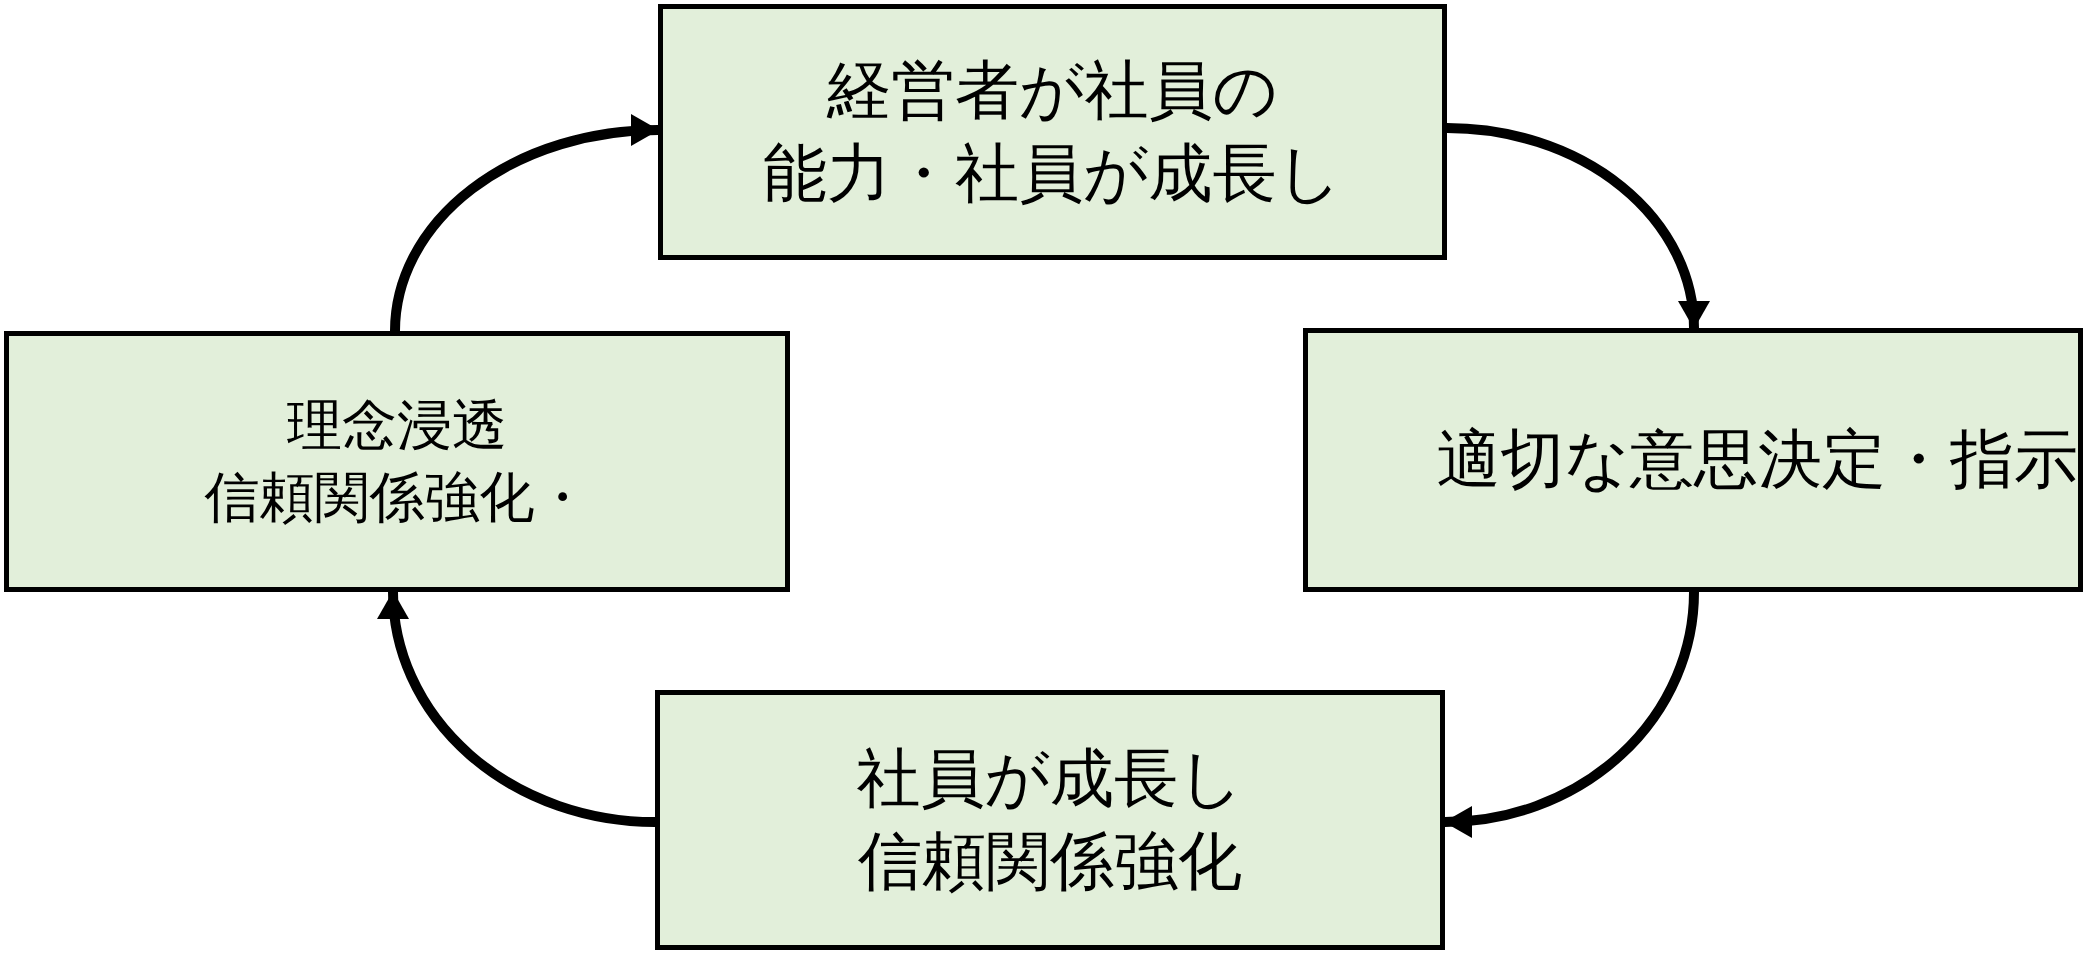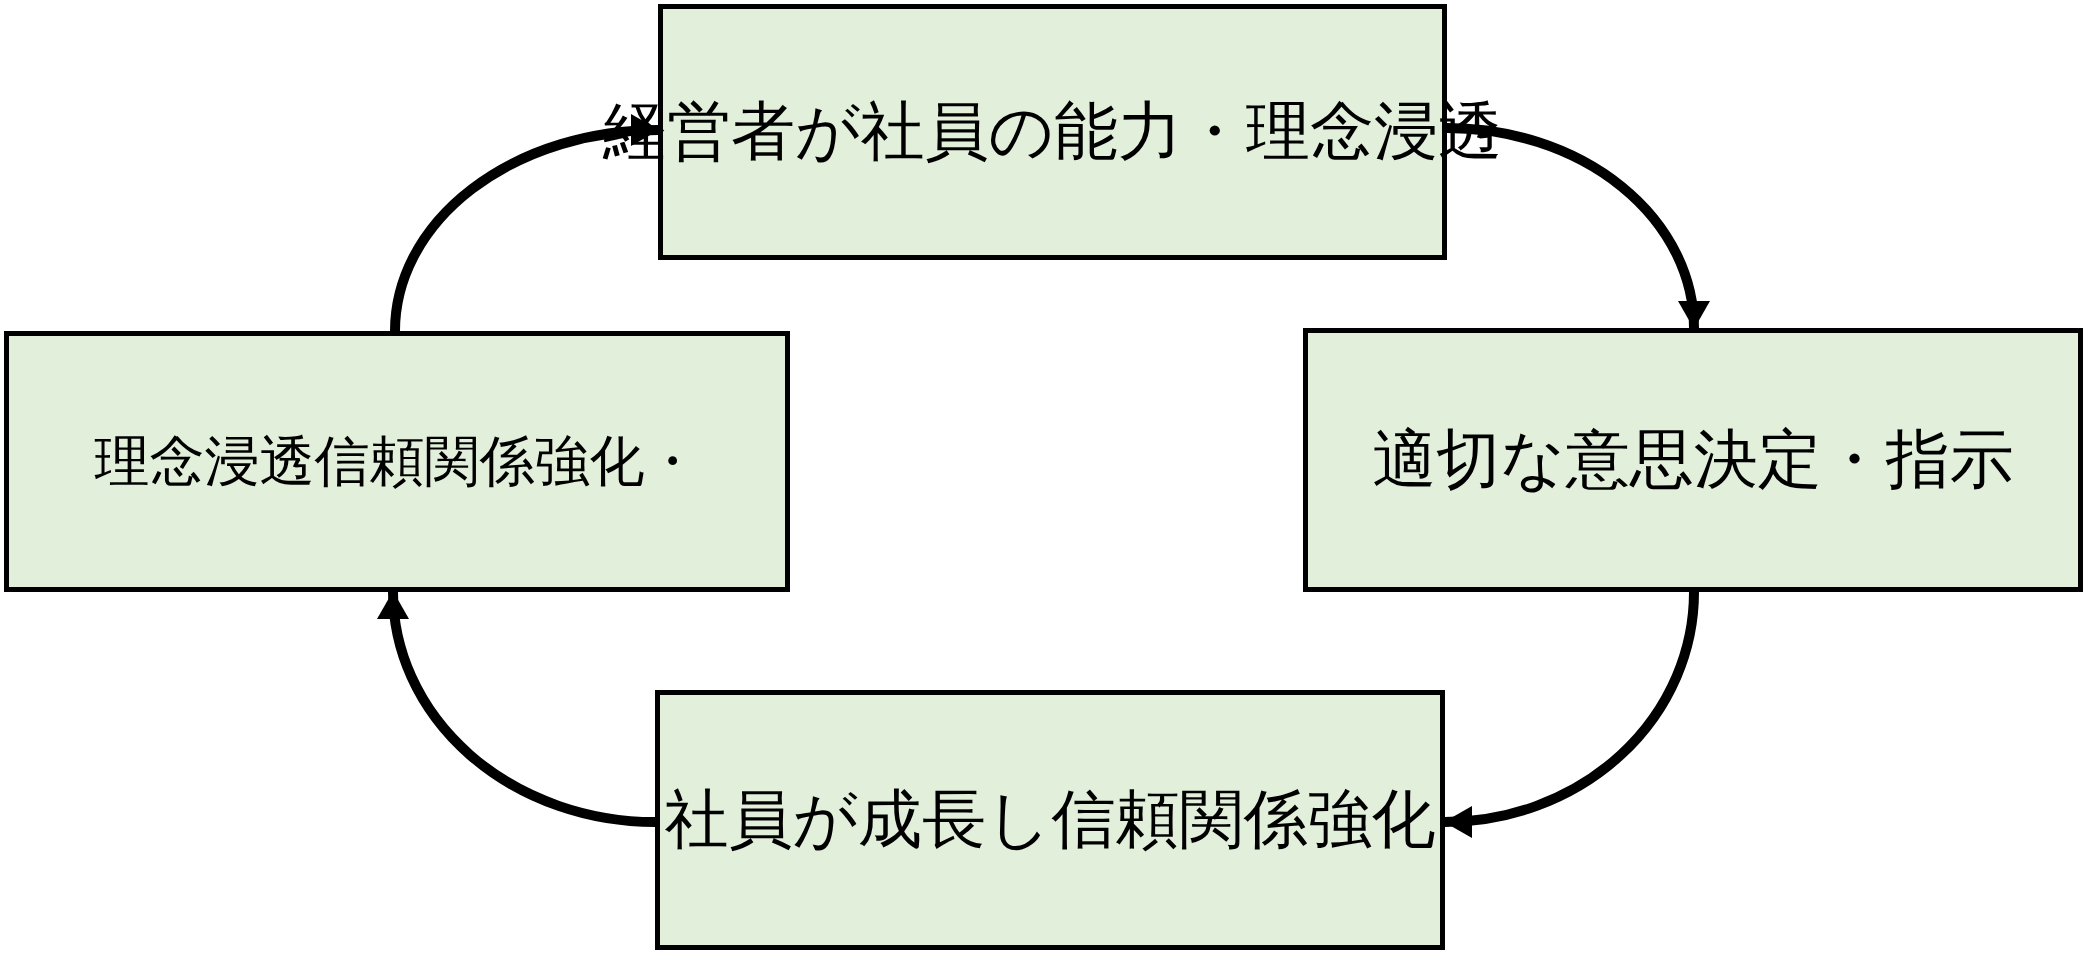--- a/index.html
+++ b/index.html
@@ -26,31 +26,31 @@
     stroke: #000000;
     stroke-width: 10;
   }
   .node {
     position: absolute;
     z-index: 2;
     box-sizing: border-box;
     background: #e2efda;
     border: 5px solid #000000;
     display: flex;
-    flex-direction: row;
+    flex-direction: column;
     align-items: center;
     justify-content: center;
     text-align: center;
     color: #000000;
     line-height: 1.3;
   }
   .node .line { display: block; white-space: nowrap; }
 
   .node-top    { left: 658px;  top: 4px;   width: 789px; height: 256px; font-size: 64px; }
-  .node-right  { left: 1303px; top: 328px; width: 780px; height: 264px; font-size: 64px; }
+  .node-right  { left: 1303px; top: 328px; width: 780px; height: 264px; font-size: 64px; align-items: flex-end; }
   .node-bottom { left: 655px;  top: 690px; width: 790px; height: 260px; font-size: 64px; }
   .node-left   { left: 4px;    top: 331px; width: 786px; height: 261px; font-size: 55px; }
 </style>
 </head>
 <body>
 
 <div class="canvas">
 
   <svg class="arrow-layer" width="2087" height="955" viewBox="0 0 2087 955">
     <defs>
@@ -59,21 +59,21 @@
       </marker>
     </defs>
     <path class="flow" d="M 395 331 A 263 201 0 0 1 658 130" marker-end="url(#arrowhead)" style="stroke: rgb(0, 0, 0);"></path>
     <path class="flow" d="M 1447 128 A 247 200 0 0 1 1694 328" marker-end="url(#arrowhead)" style="stroke: rgb(0, 0, 0);"></path>
     <path class="flow" d="M 1694 592 A 249 230 0 0 1 1445 822" marker-end="url(#arrowhead)" style="stroke: rgb(0, 0, 0);"></path>
     <path class="flow" d="M 655 822 A 262 230 0 0 1 393 592" marker-end="url(#arrowhead)" style="stroke: rgb(0, 0, 0);"></path>
   </svg>
 
   <div class="node node-top" style="background: rgb(226, 239, 218); border-color: rgb(0, 0, 0); color: rgb(0, 0, 0);">
     <span class="line">経営者が社員の</span>
-    <span class="line">能力・理念浸透</span>
+    <span class="line">能力・社員が成長し</span>
   </div>
 
   <div class="node node-right" style="background: rgb(226, 239, 218); border-color: rgb(0, 0, 0); color: rgb(0, 0, 0);">
     <span class="line">適切な意思決定・指示</span>
     <span class="line"></span>
   </div>
 
   <div class="node node-bottom" style="background: rgb(226, 239, 218); border-color: rgb(0, 0, 0); color: rgb(0, 0, 0);">
     <span class="line">社員が成長し</span>
     <span class="line">信頼関係強化</span>

